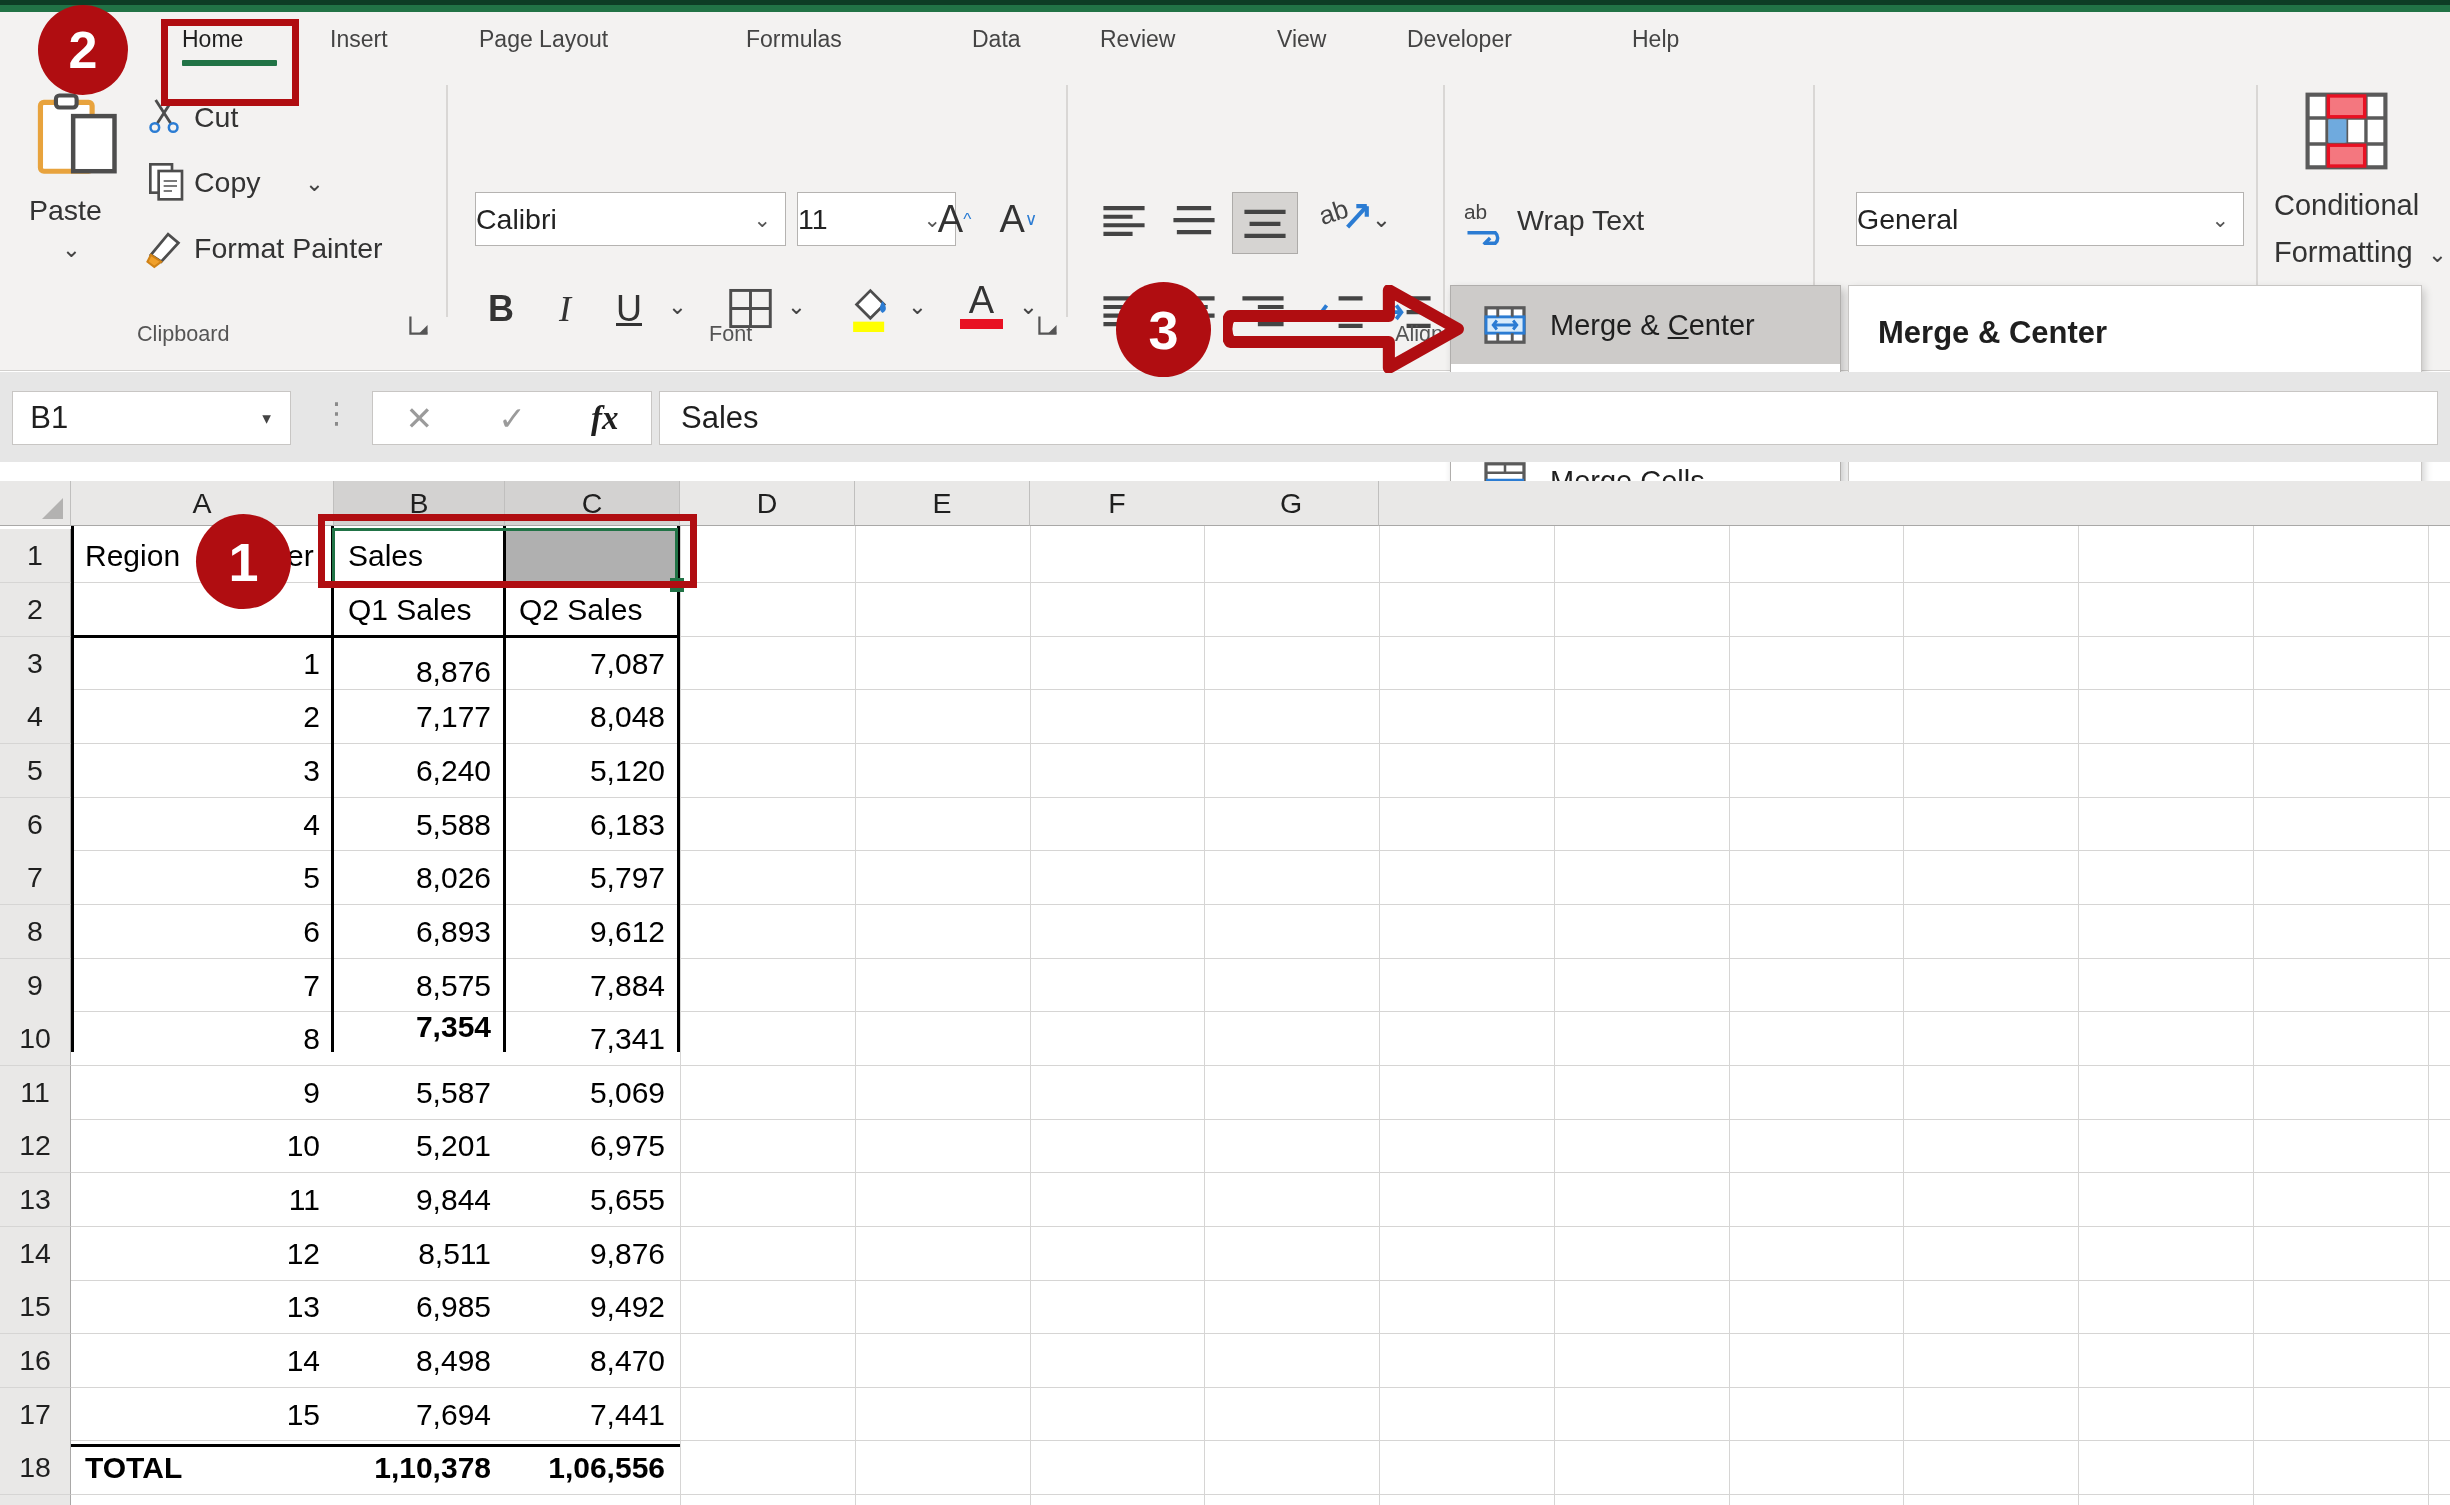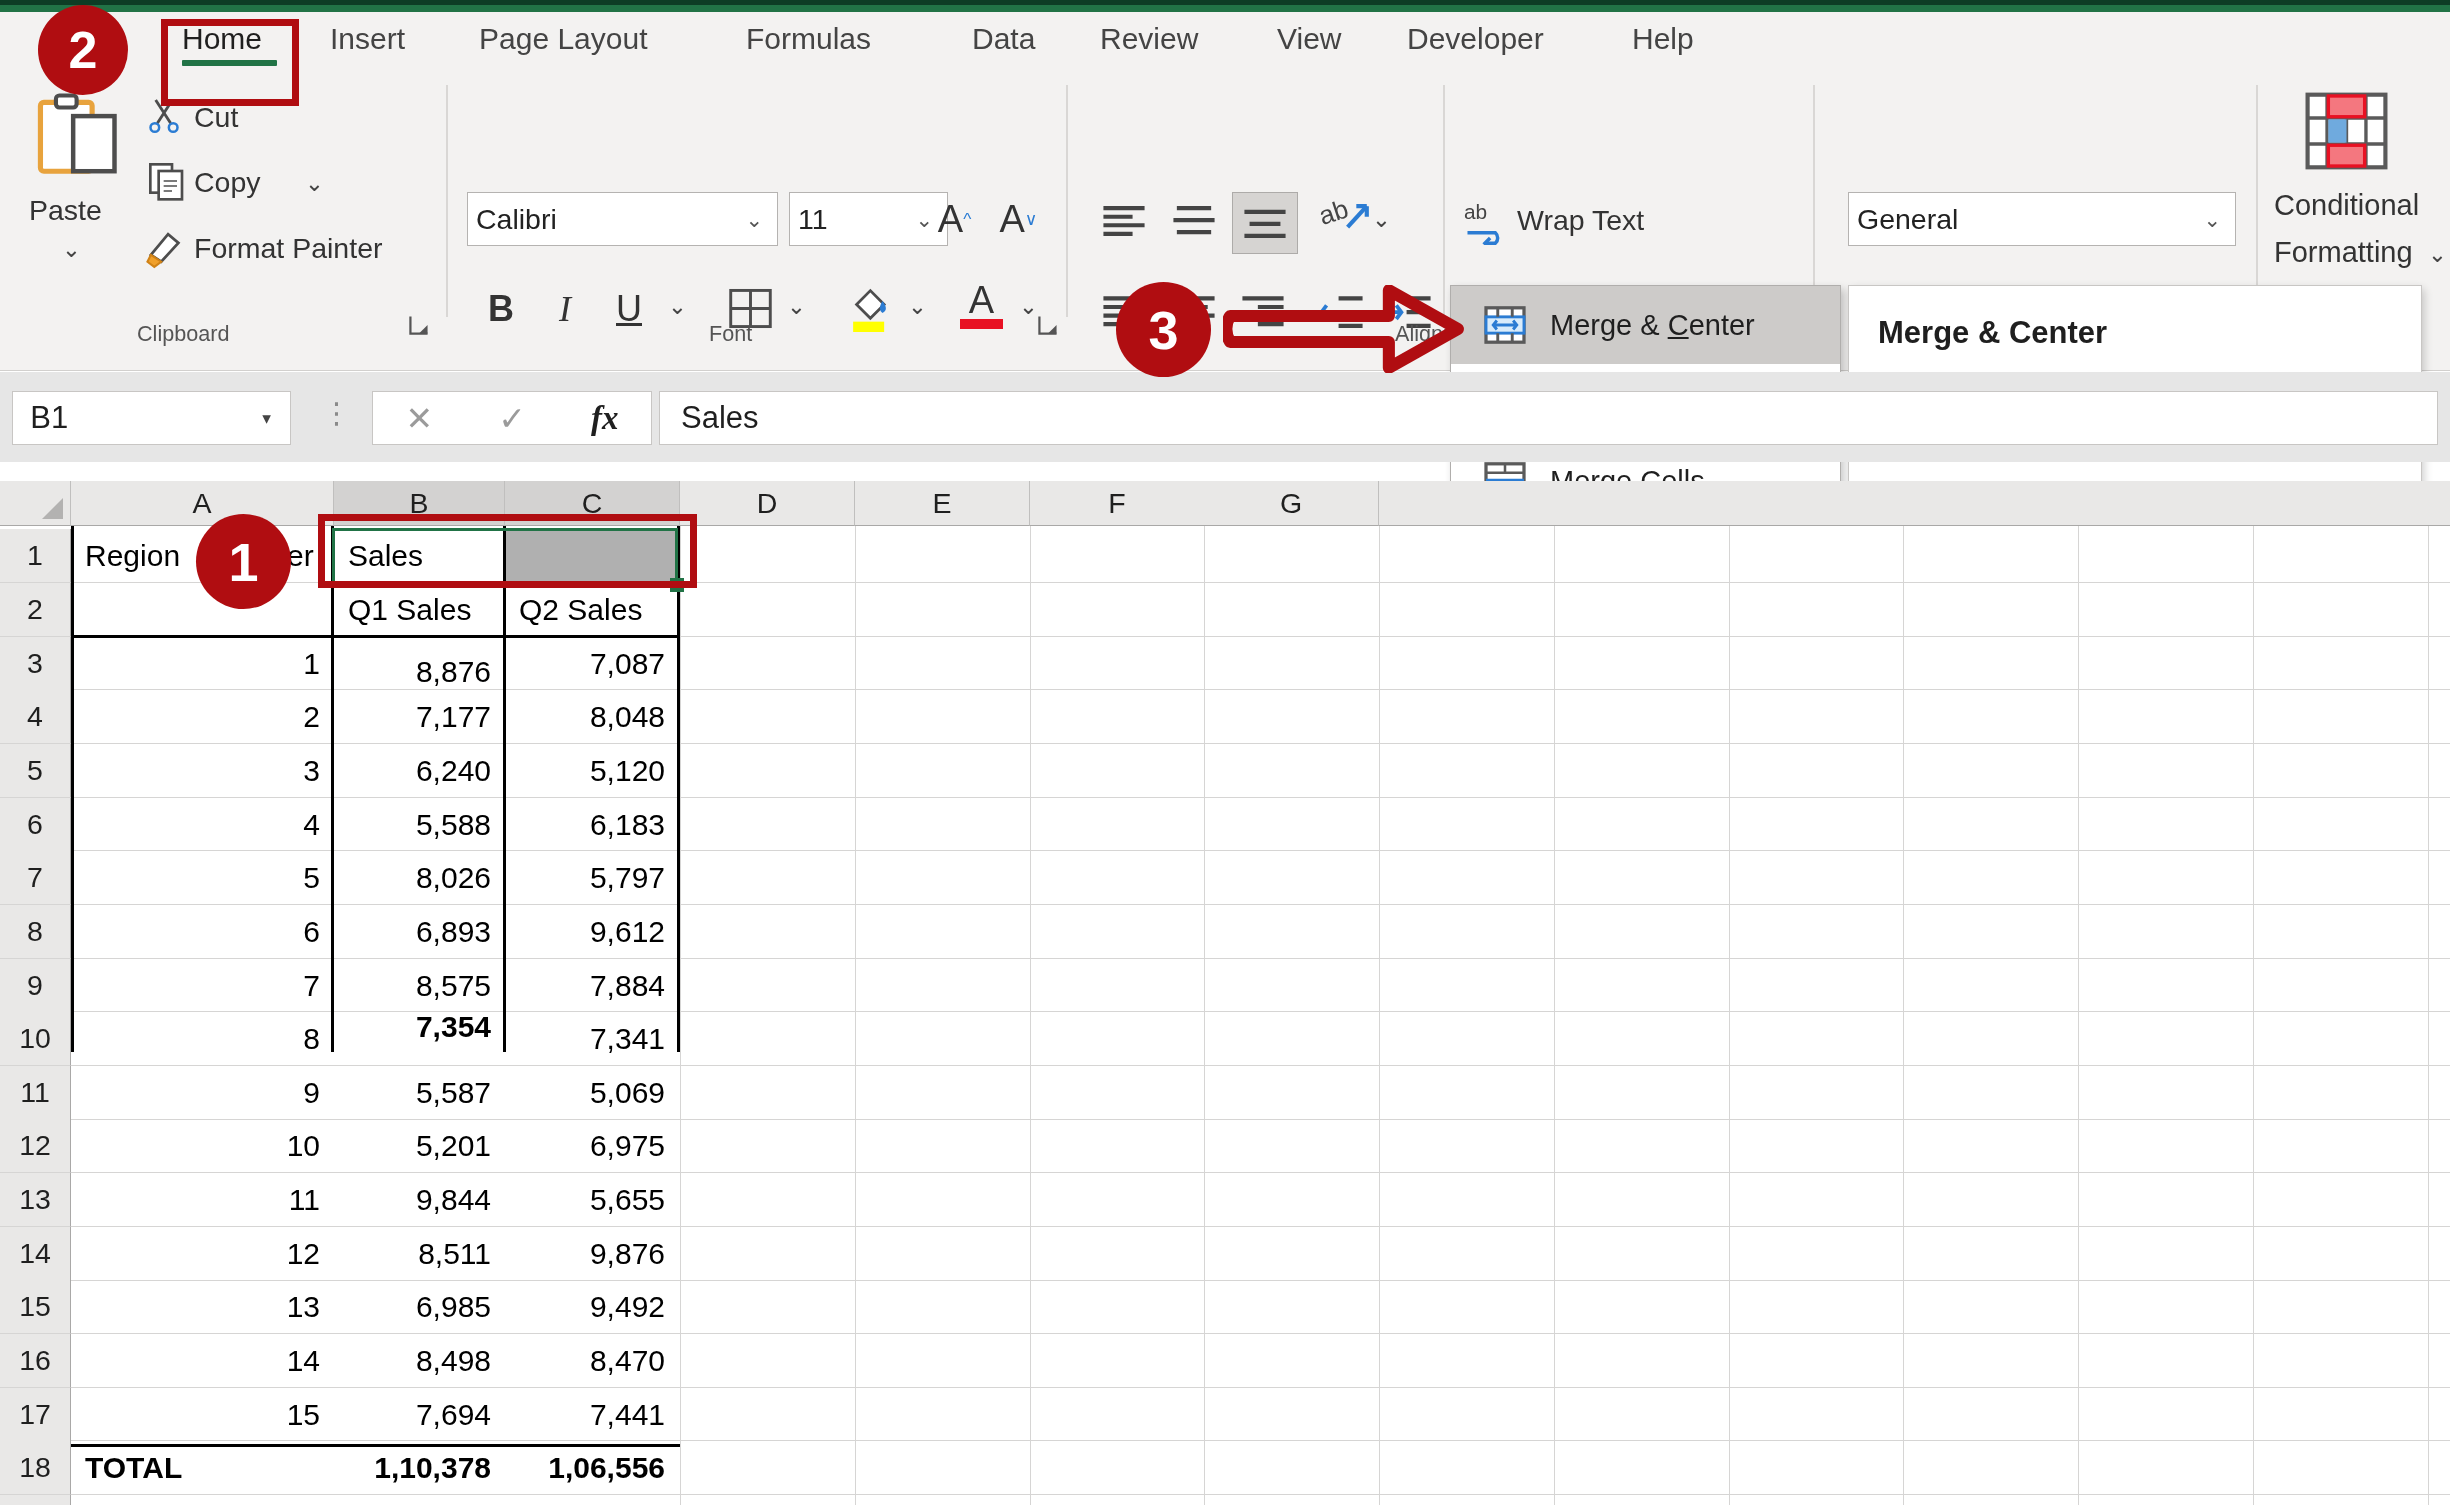--- a/index.html
+++ b/index.html
@@ -15,21 +15,21 @@
   .topstrip { position:absolute; left:0; top:0; width:2450px; height:12px; background:#217346; }
   .topstrip-dark { position:absolute; left:0; top:0; width:2450px; height:5.2px; background:#0d3d25; }
 
   
   .tabbar {
     position:absolute; left:0; top:12px; width:2450px; height:54px;
     background:#f3f2f1;
   }
   .tab {
     position:absolute; top:0; height:42px; line-height:54px;
-    font-size:30px; color:#444444; padding:0 12px; white-space:nowrap;
+    font-size:23px; color:#444444; padding:0 12px; white-space:nowrap;
     cursor:default;
   }
   .tab.active { color:#1f1f1f; }
   .tab-underline {
     position:absolute; height:6px; background:#217346; border-radius:0.9px;
   }
 
   
   .ribbon {
     position:absolute; left:0; top:66px; width:2450px; height:305px;
@@ -48,21 +48,21 @@
   .rtxt-lg { position:absolute; font-size:28.5px; color:#333; white-space:nowrap; }
 
   
   .paste-label { position:absolute; font-size:28.5px; color:#333; }
   .chev { position:absolute; font-size:22.5px; color:#444; }
 
   
   .combo {
     position:absolute; background:#ffffff; border:0.9px solid #b5b3b1;
     font-size:28.5px; color:#222; line-height:1;
-    display:flex; align-items:center; padding-left:8px;
+    display:flex; align-items:center; padding-left:0;margin-left:8px;
   }
   .combo .caret { position:absolute; right:14px; font-size:21px; color:#555; }
 
   
   .tbtn {
     position:absolute; display:flex; align-items:center; justify-content:center;
     color:#333;
   }
   .tbtn.pressed { background:#d6d4d2; border:0.9px solid #adaba9; }
 

